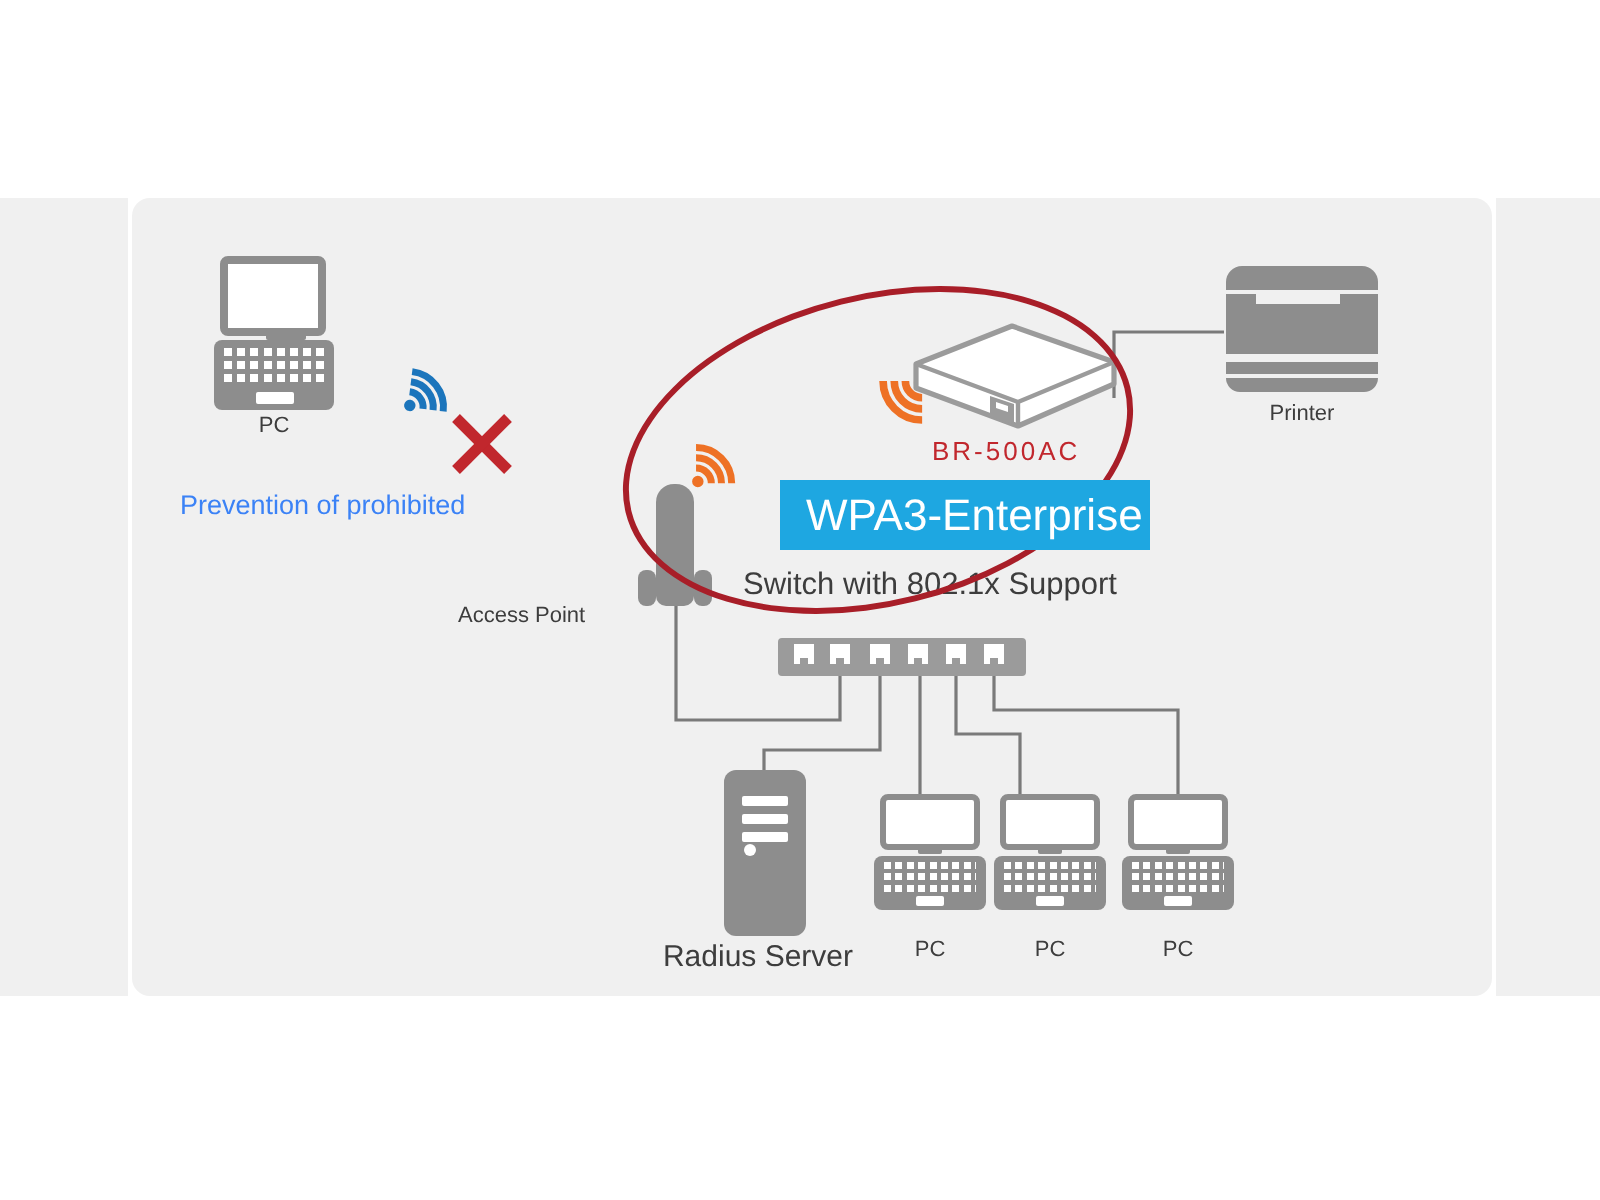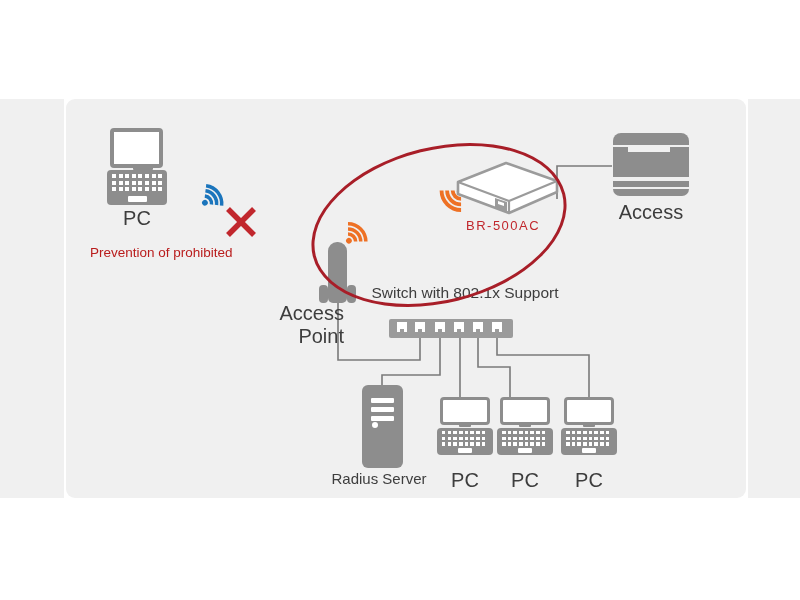--- a/index.html
+++ b/index.html
@@ -3,21 +3,21 @@
 <meta charset="utf-8">
 <style>
   html,body{margin:0;padding:0;}
   .canvas{position:relative;width:800px;height:600px;background:#ffffff;overflow:hidden;
           font-family:"Liberation Sans",sans-serif;color:#3d3d3d;}
   .gray{position:absolute;top:99px;height:399px;background:#f0f0f0;}
   .strip-left{left:0;width:64px;}
   .panel-main{left:66px;width:680px;border-radius:9px;}
   .strip-right{left:748px;width:52px;}
   svg.wires{position:absolute;left:0;top:0;width:800px;height:600px;}
-  .lbl{position:absolute;font-size:20px;color:#3d3d3d;}
+  .lbl{position:absolute;font-size:11px;color:#3d3d3d;}
   
   .laptop{position:absolute;}
   .laptop .screen{position:absolute;background:#fff;border:3px solid #8d8d8d;border-radius:4px;box-sizing:border-box;}
   .laptop .hinge{position:absolute;background:#8d8d8d;border-radius:1px;}
   .laptop .base{position:absolute;background:#8d8d8d;border-radius:4px;}
   .laptop .keys{position:absolute;background-color:#8d8d8d;
      background-image:repeating-linear-gradient(180deg,transparent 0 3.5px,#8d8d8d 3.5px 5.7px),
                       repeating-linear-gradient(90deg,#fff 0 3.5px,transparent 3.5px 5.7px);}
   .laptop.lg .keys{background-image:repeating-linear-gradient(180deg,transparent 0 4px,#8d8d8d 4px 6.6px),
                       repeating-linear-gradient(90deg,#fff 0 4px,transparent 4px 6.6px);}
@@ -29,21 +29,21 @@
   .port{position:absolute;top:322px;width:10px;height:10px;background:#fff;}
   .port::after{content:"";position:absolute;bottom:0;left:3px;width:4px;height:3px;background:#9b9b9b;}
   
   .printer-part{position:absolute;background:#8d8d8d;}
   
   .ap-part{position:absolute;background:#8d8d8d;}
   .ellipse{position:absolute;left:309px;top:147px;width:254px;height:150px;border:3.5px solid #a81e28;
            border-radius:50%;transform:rotate(-14deg);}
   .banner{position:absolute;left:390px;top:240px;width:185px;height:35px;background:#1ea7e1;}
   .banner span{display:block;padding-left:13px;line-height:36px;font-size:22px;color:#ffffff;}
-  .red-note{position:absolute;left:90px;top:244px;font-size:13.5px;line-height:17px;color:#b91c1c;}
+  .red-note{position:absolute;left:90px;top:244px;font-size:13.5px;line-height:17px;color:#3b82f6;}
   .br-label{position:absolute;left:466px;top:218px;font-size:13px;letter-spacing:1.5px;color:#c1272d;}
   .server{position:absolute;}
   .server .tower{position:absolute;left:0;top:0;width:41px;height:83px;background:#8d8d8d;border-radius:6px;}
   .server .bar{position:absolute;left:9px;width:23px;height:5px;background:#fff;border-radius:1px;}
   .server .dot{position:absolute;left:10px;top:37px;width:6px;height:6px;background:#fff;border-radius:50%;}
   .xmark{position:absolute;left:224px;top:206px;}
 </style>
 </head>
 <body>
 
@@ -94,21 +94,21 @@
     </svg>
   </div>
 
   <div class="red-note">
     <div>Prevention of prohibited</div>
   </div>
 
   <div class="ap-part" style="left:319px;top:285px;width:9px;height:18px;border-radius:4px;"></div>
   <div class="ap-part" style="left:347px;top:285px;width:9px;height:18px;border-radius:4px;"></div>
   <div class="ap-part" style="left:328px;top:242px;width:19px;height:61px;border-radius:9px 9px 5px 5px;"></div>
-  <div class="lbl" style="left:244px;top:302px;width:100px;text-align:right;">Access Point</div>
+  <div class="lbl" style="left:229px;top:302px;width:100px;text-align:left;">Access Point</div>
 
   <div class="wifi" style="left:328px;top:221px;transform:rotate(45deg);transform-origin:50% 77%;">
     <svg width="42" height="25.5" viewBox="-33 -33 66 40">
       <g fill="none" stroke="#ee7125" stroke-width="5.5">
         <path d="M -8.49 -8.49 A 12 12 0 0 1 8.49 -8.49"></path>
         <path d="M -14.14 -14.14 A 20 20 0 0 1 14.14 -14.14"></path>
         <path d="M -19.80 -19.80 A 28 28 0 0 1 19.80 -19.80"></path>
       </g>
       <circle cx="0" cy="-2" r="4.5" fill="#ee7125"></circle>
     </svg>
@@ -133,21 +133,21 @@
       <path d="M50,46 L56,48 L56,51 L50,49 Z" fill="#ffffff"></path>
     </svg>
   </div>
   <div class="br-label">BR-500AC</div>
 
   <div class="printer-part" style="left:613px;top:133px;width:76px;height:12px;border-radius:8px 8px 0 0;"></div>
   <div class="printer-part" style="left:613px;top:147px;width:76px;height:30px;"></div>
   <div style="position:absolute;left:628px;top:147px;width:42px;height:5px;background:#f0f0f0;"></div>
   <div class="printer-part" style="left:613px;top:181px;width:76px;height:6px;"></div>
   <div class="printer-part" style="left:613px;top:189px;width:76px;height:7px;border-radius:0 0 8px 8px;"></div>
-  <div class="lbl" style="left:613px;top:201px;width:76px;text-align:center;">Access</div>
+  <div class="lbl" style="left:613px;top:201px;width:76px;text-align:center;">Printer</div>
 
   <div class="lbl" style="left:370px;top:284px;width:190px;text-align:center;font-size:15.5px;">Switch with 802.1x Support</div>
   <div style="position:absolute;left:389px;top:319px;width:124px;height:19px;background:#9b9b9b;border-radius:2px;"></div>
   <div class="port" style="left:397px;"></div>
   <div class="port" style="left:415px;"></div>
   <div class="port" style="left:435px;"></div>
   <div class="port" style="left:454px;"></div>
   <div class="port" style="left:473px;"></div>
   <div class="port" style="left:492px;"></div>
 
@@ -185,14 +185,17 @@
     <div class="hinge" style="left:22px;top:25px;width:12px;height:5px;"></div>
     <div class="base" style="left:0;top:31px;width:56px;height:27px;">
       <div class="keys" style="left:5px;top:3px;width:46px;height:15px;"></div>
       <div class="pad" style="left:21px;top:20px;width:14px;height:5px;"></div>
     </div>
   </div>
   <div class="lbl" style="left:561px;top:469px;width:56px;text-align:center;">PC</div>
 
   <div class="ellipse"></div>
 
+  <div class="banner">
+    <span>WPA3-Enterprise</span>
+  </div>
 
 </div>
 
 </body></html>

